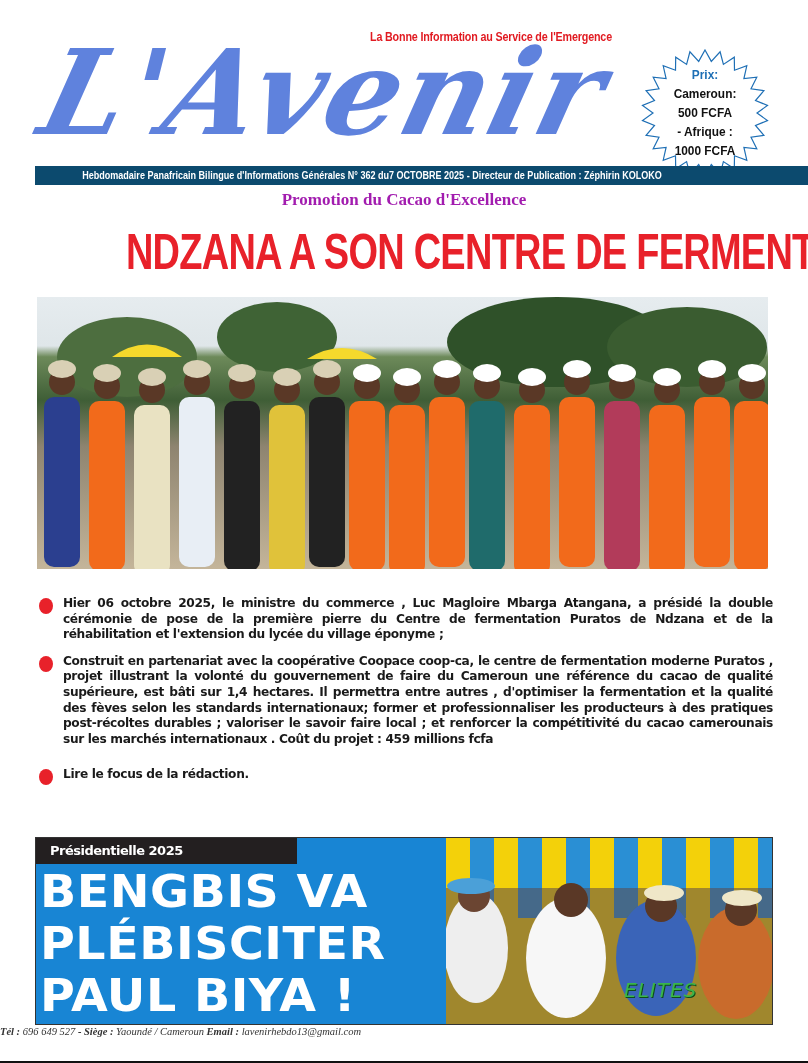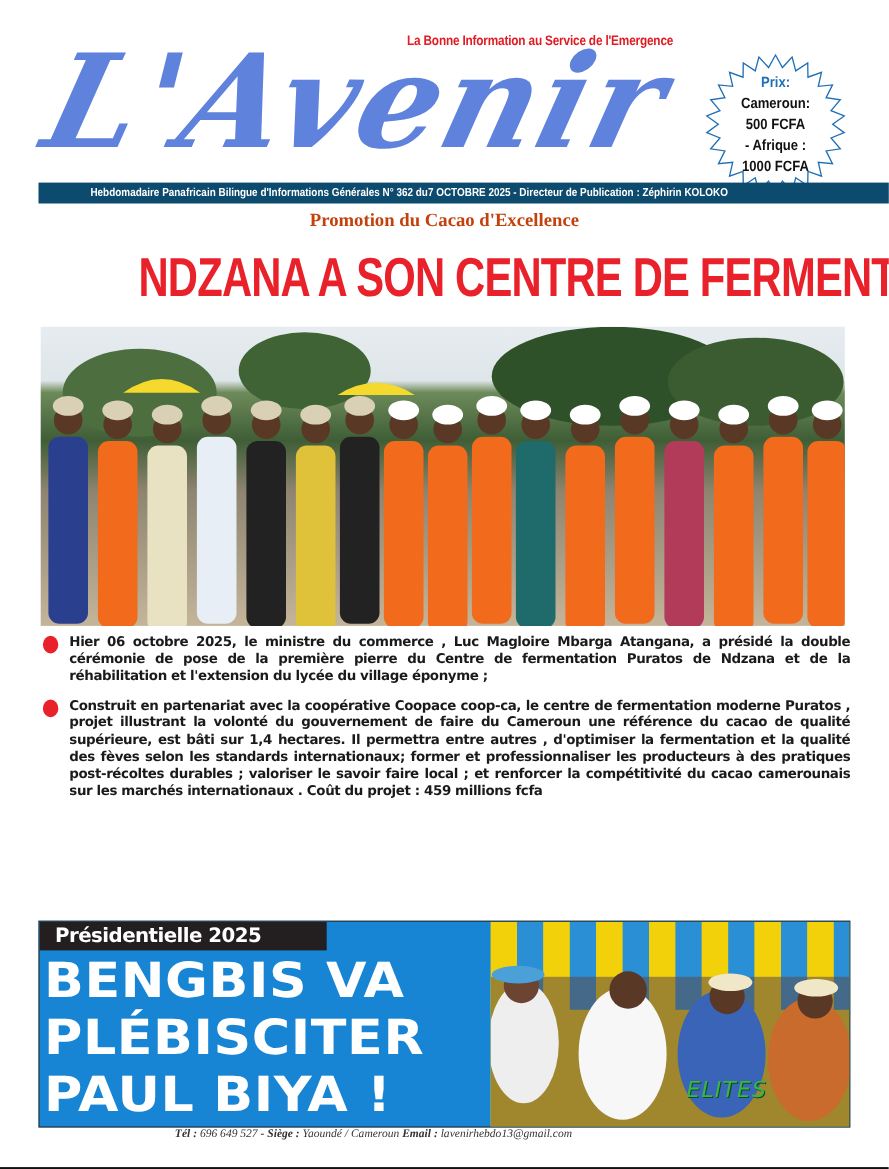--- a/index.html
+++ b/index.html
@@ -29,75 +29,75 @@
 
   .info-bar {
     position: absolute; left: 35px; top: 166px; width: 786px; height: 19px;
     background: #0c4a6e; color: #fff; font-size: 10.5px; font-weight: bold;
     line-height: 19px; text-align: left; white-space: nowrap; overflow: hidden;
   }
   .info-bar span { display: inline-block; transform: scaleX(0.86); transform-origin: center; }
 
   .kicker {
     position: absolute; left: 0; top: 190px; width: 808px; text-align: center;
-    font-family: "Liberation Serif", serif; font-weight: bold; font-size: 17px; color: #c2410c;
+    font-family: "Liberation Serif", serif; font-weight: bold; font-size: 17px; color: #a21caf;
   }
   .headline {
     position: absolute; left: 0; top: 224px; width: 808px; text-align: center;
     font-family: "Liberation Sans", sans-serif; font-weight: bold; font-size: 50px;
     color: #e8212a; letter-spacing: -1px; line-height: 56px; white-space: nowrap;
   }
   .headline span { display: inline-block; transform: scaleX(0.76); transform-origin: center; }
 
   .main-photo {
     position: absolute; left: 37px; top: 297px; width: 731px; height: 272px; overflow: hidden;
     background: linear-gradient(#e6ecef 0%, #dfe6e9 18%, #6d8a5a 22%, #3f5e36 38%, #8e8470 55%, #c4b59a 100%);
   }
   .main-photo svg { position: absolute; left: 0; top: 0; }
 
   .bullets { position: absolute; left: 37px; top: 576px; width: 736px; }
-  .bullet { position: relative; padding-left: 26px; margin-bottom: 11px; }
+  .bullet { position: relative; padding-left: 26px; margin-bottom: 11px; margin-top: 20px; }
   .bullet-dot {
     position: absolute; left: 2px; top: 2px; width: 14px; height: 16px;
     border-radius: 50%; background: #e8212a;
   }
   .bullet-text {
     font-family: "DejaVu Sans", sans-serif; font-weight: bold; font-size: 12.2px;
     line-height: 15.6px; color: #1a1a1a; text-align: justify; letter-spacing: -0.35px;
   }
   .bullet.b2 { margin-top: 4px; }
 
   .promo {
     position: absolute; left: 35px; top: 837px; width: 738px; height: 188px;
     background: #1885d4; border: 1.5px solid #333; overflow: hidden;
   }
   .promo-kicker {
     position: absolute; left: 0; top: 0; width: 261px; height: 26px; background: #231f20;
-    color: #fff; font-family: "DejaVu Sans", sans-serif; font-weight: bold; font-size: 18px;
+    color: #fff; font-family: "DejaVu Sans", sans-serif; font-weight: bold; font-size: 13px;
     line-height: 26px; padding-left: 14px; white-space: nowrap; letter-spacing: -0.5px;
   }
   .promo-title {
     position: absolute; left: 4px; top: 28px; color: #fff;
     font-family: "DejaVu Sans", sans-serif; font-weight: bold; font-size: 44px;
     line-height: 52px; letter-spacing: 0.5px; white-space: nowrap;
     transform: scaleX(1.08); transform-origin: left top;
   }
   .promo-photo {
     position: absolute; left: 410px; top: 0; width: 328px; height: 188px; overflow: hidden;
     background: #f3d10a;
   }
   .promo-photo svg { position: absolute; left: 0; top: 0; }
   .watermark {
     position: absolute; left: 178px; top: 140px; font-family: "DejaVu Sans", sans-serif;
     font-weight: normal; font-style: italic; font-size: 20px; color: #3ab54a;
     letter-spacing: 1px; text-shadow: 1px 1px 0 #0d4d1a;
   }
 
   .footer {
-    position: absolute; left: 0; top: 1026px; width: 679px; text-align: center;
+    position: absolute; left: 0; top: 1026px; width: 679px; 
     font-family: "Liberation Serif", serif; font-style: italic; font-size: 10.5px; color: #333;
   }
   .footer b { font-weight: bold; }
   .bottom-rule { position: absolute; left: 0; top: 1061px; width: 808px; height: 2px; background: #111; }
 </style>
 </head>
 <body>
 
 <div class="masthead">
   <div class="logo">L'Avenir</div>
@@ -190,20 +190,24 @@
 
 <div class="bullets">
   <div class="bullet">
     <span class="bullet-dot"></span>
     <div class="bullet-text">Hier 06 octobre 2025, le ministre du commerce , Luc Magloire Mbarga Atangana, a présidé la double cérémonie de pose de la première pierre du Centre de fermentation Puratos de Ndzana et de la réhabilitation et l'extension du lycée du village éponyme ;</div>
   </div>
   <div class="bullet b2">
     <span class="bullet-dot"></span>
     <div class="bullet-text">Construit en partenariat avec la coopérative Coopace coop-ca, le centre de fermentation moderne Puratos , projet illustrant la volonté du gouvernement de faire du Cameroun une référence du cacao de qualité supérieure, est bâti sur 1,4 hectares. Il permettra entre autres , d'optimiser la fermentation et la qualité des fèves selon les standards internationaux; former et professionnaliser les producteurs à des pratiques post-récoltes durables ; valoriser le savoir faire local ; et renforcer la compétitivité du cacao camerounais sur les marchés internationaux . Coût du projet : 459 millions fcfa</div>
   </div>
+  <div class="bullet">
+    <span class="bullet-dot"></span>
+    <div class="bullet-text">Lire le focus de la rédaction.</div>
+  </div>
 </div>
 
 <div class="promo">
   <div class="promo-kicker">Présidentielle 2025</div>
   <div class="promo-title">
     <div>BENGBIS VA</div>
     <div>PLÉBISCITER</div>
     <div>PAUL BIYA !</div>
   </div>
   <div class="promo-photo">

